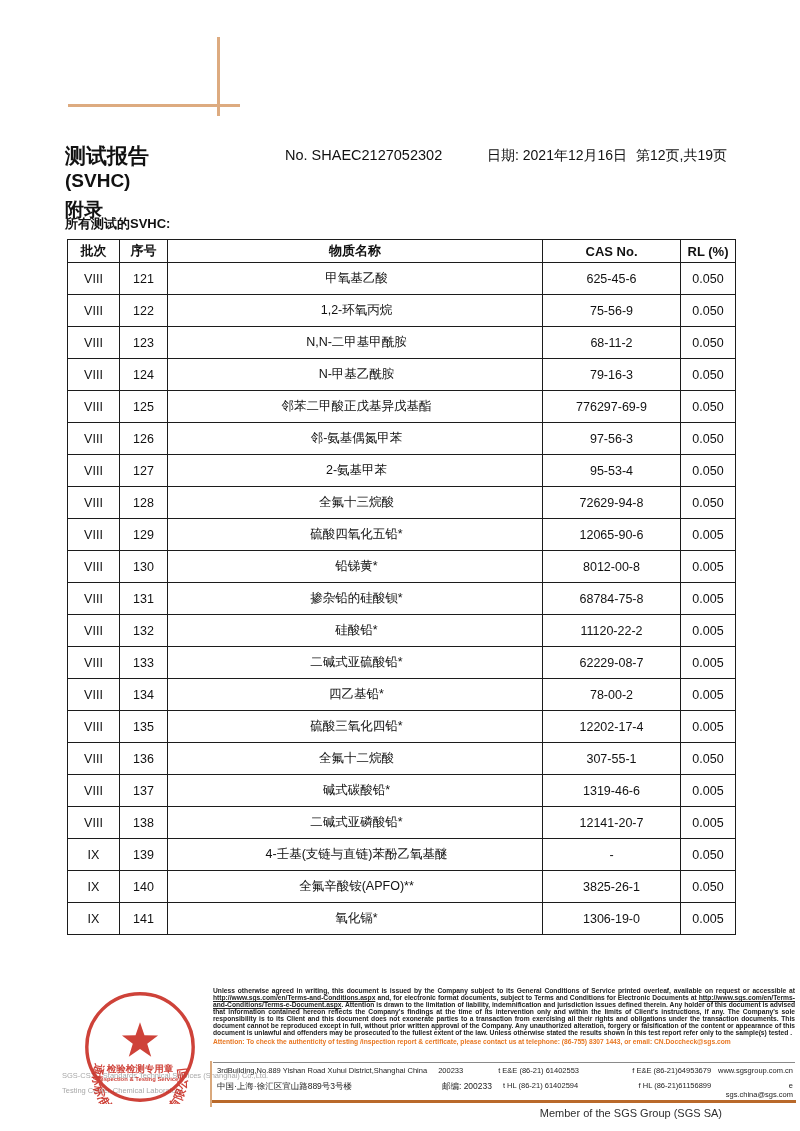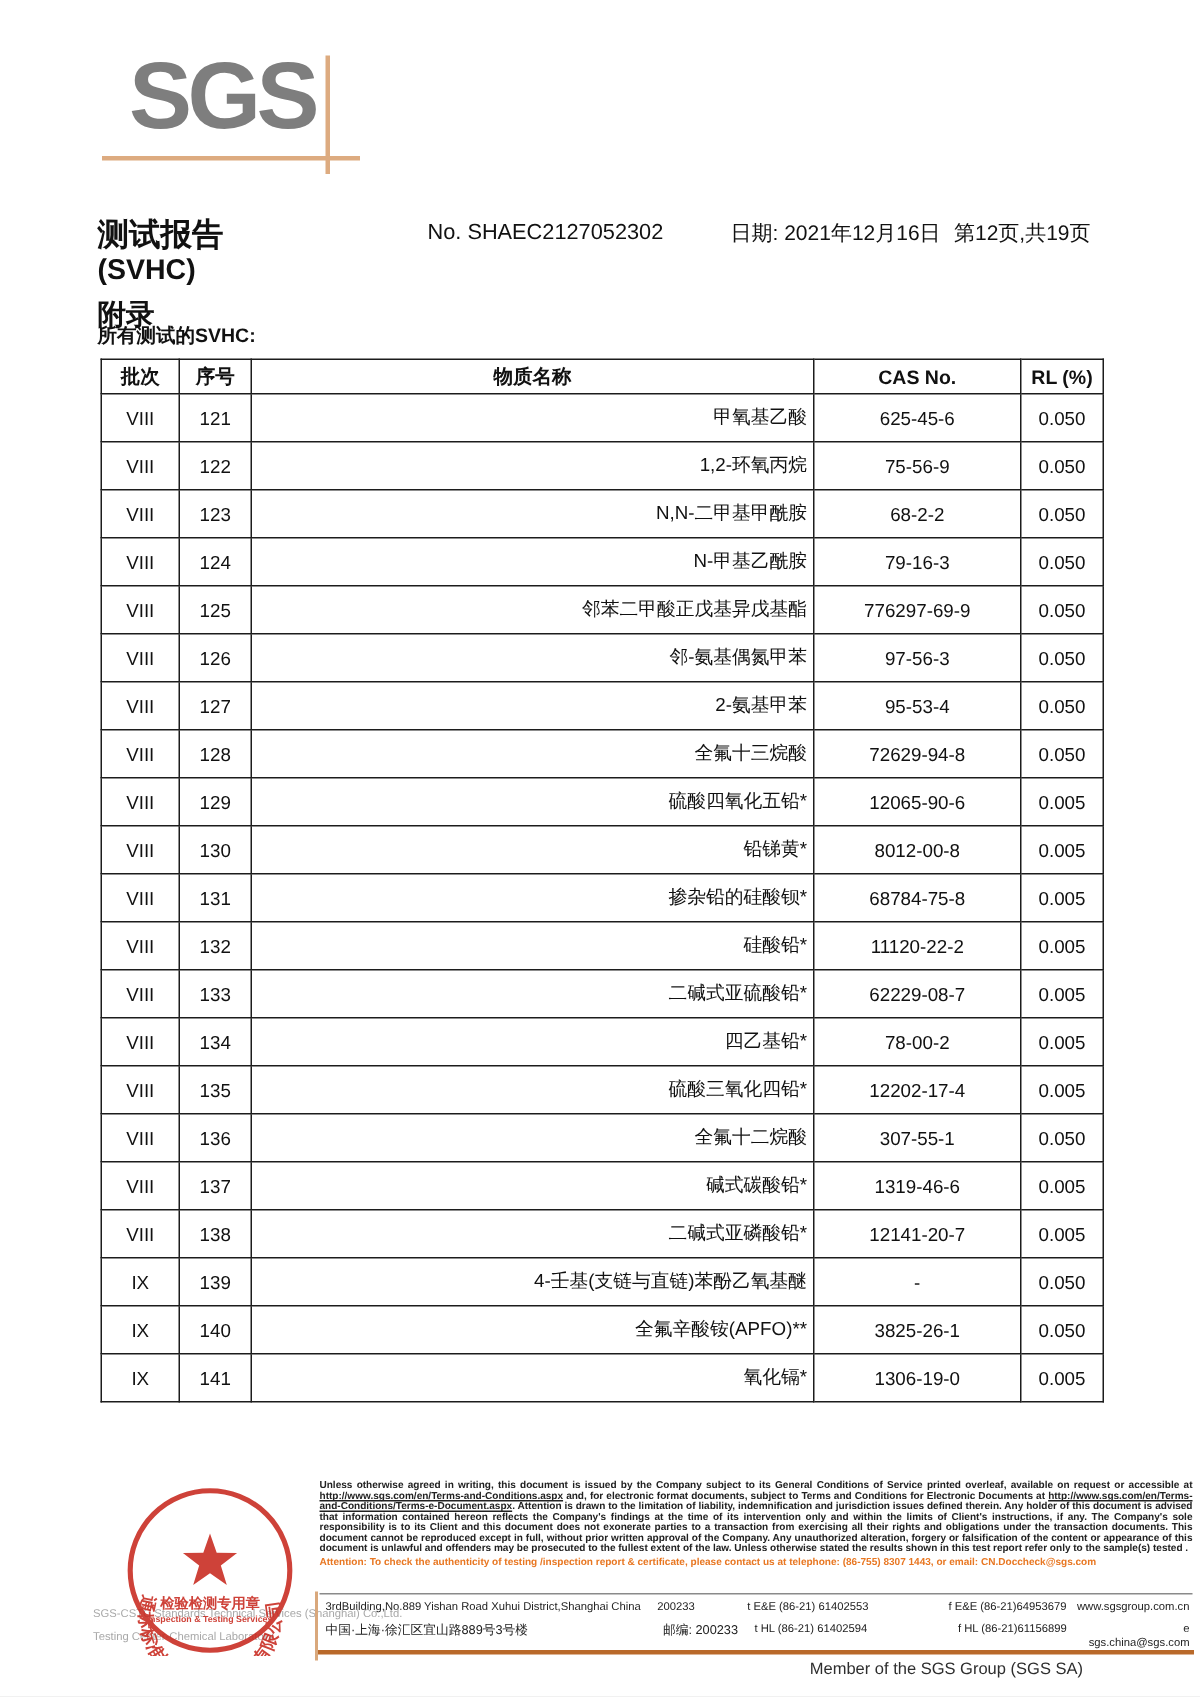--- a/index.html
+++ b/index.html
@@ -35,21 +35,21 @@
   }
   table.svhc th {
     border:1.6px solid #1c1c1c; height:23px; padding:0 2px;
     font-size:13px; font-weight:700; text-align:center; vertical-align:middle;
   }
   table.svhc td {
     border:1.6px solid #1c1c1c; height:32px; padding:0 4px;
     font-size:12.5px; text-align:center; vertical-align:middle;
     white-space:nowrap; overflow:hidden;
   }
-  table.svhc td.cell-name { text-align:right; padding-left:7px; }
+  table.svhc td.cell-name { text-align:center; padding-left:7px; }
 
   
   .company-gray {
     position:absolute; left:62px; top:1068px; width:215px; z-index:1;
     font-size:7.5px; line-height:15px; color:#a8a8a8;
   }
   .stamp { position:absolute; left:83px; top:990px; width:114px; height:114px; z-index:2; opacity:.88; }
 
   .footer-text { position:absolute; left:213px; top:987px; width:582px; z-index:0; }
   .disclaimer {
@@ -76,21 +76,20 @@
   .footer-rule { position:absolute; left:210px; top:1100px; width:586px; height:3px; background:#b9692a; }
   .member-line { position:absolute; right:78px; top:1107px; font-size:11px; color:#2e2e2e; }
 
   .stamp text { font-family:"Liberation Sans","DejaVu Sans",sans-serif; }
 </style>
 </head>
 <body>
 
 <div class="page">
 
-  <div class="logo-text">SGS</div>
   <div class="logo-hline"></div>
   <div class="logo-vline"></div>
 
   <div class="doc-title">测试报告</div>
   <div class="doc-no">No. SHAEC2127052302</div>
   <div class="doc-date">日期: 2021年12月16日</div>
   <div class="doc-page">第12页,共19页</div>
   <div class="doc-subtitle">(SVHC)</div>
   <div class="appendix">附录</div>
   <div class="section-lbl">所有测试的SVHC:</div>
@@ -125,21 +124,21 @@
         <td>VIII</td>
         <td>122</td>
         <td class="cell-name">1,2-环氧丙烷</td>
         <td>75-56-9</td>
         <td>0.050</td>
       </tr>
         <tr>
         <td>VIII</td>
         <td>123</td>
         <td class="cell-name">N,N-二甲基甲酰胺</td>
-        <td>68-2-2</td>
+        <td>68-11-2</td>
         <td>0.050</td>
       </tr>
         <tr>
         <td>VIII</td>
         <td>124</td>
         <td class="cell-name">N-甲基乙酰胺</td>
         <td>79-16-3</td>
         <td>0.050</td>
       </tr>
         <tr>

